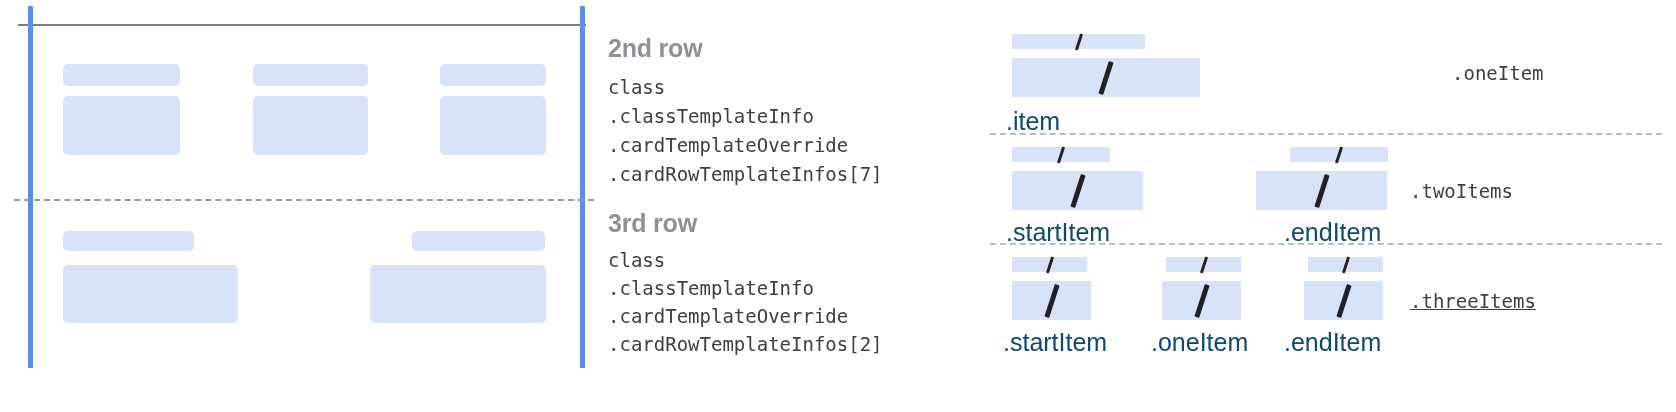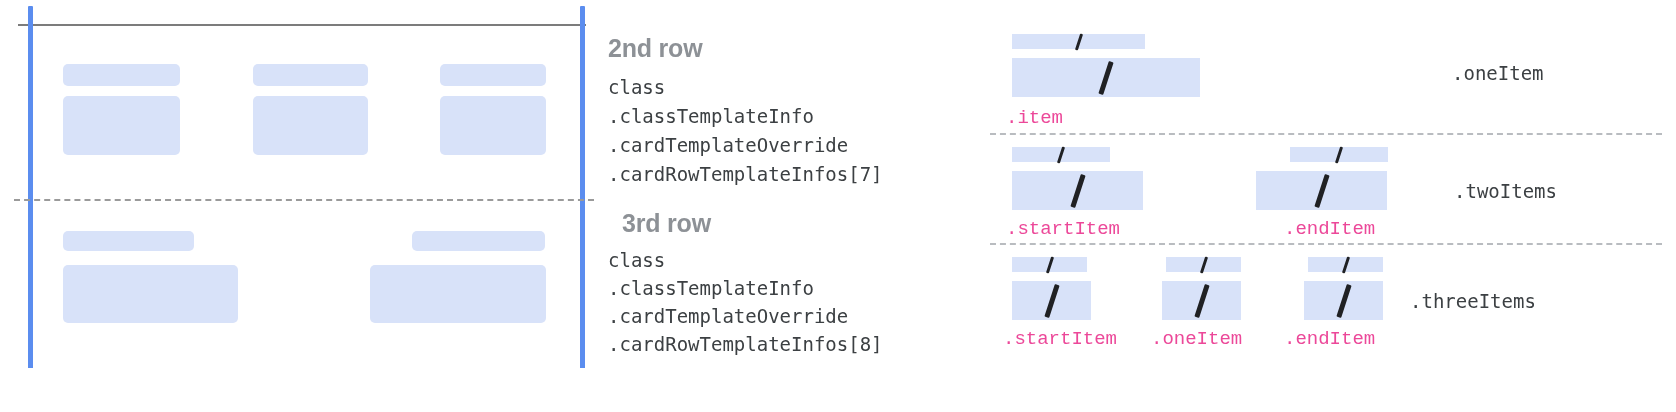--- a/index.html
+++ b/index.html
@@ -101,23 +101,23 @@
     transform: translate(-50%, -50%) rotate(18deg);
     width: 4px;
     background: #202124;
     border-radius: 1px;
   }
   .ibox.thin .slash { height: 17px; width: 3px; }
   .ibox.thick .slash { height: 34px; width: 5px; }
 
   .ilabel {
     position: absolute;
-    font-family: Liberation Mono, monospace;
-    font-size: 19px;
-    color: #ec4899;
+    font-family: Liberation Sans, sans-serif;
+    font-size: 25px;
+    color: #0c4a6e;
     white-space: pre;
   }
   .grouplabel {
     position: absolute;
     font-family: "DejaVu Sans Mono", "Liberation Mono", monospace;
     font-size: 19px;
     color: #3c4043;
     white-space: pre;
   }
 </style>
@@ -160,25 +160,25 @@
 
     <div>
       <div class="row-heading abs" style="left:4px; top:34px;">2nd row</div>
       <div class="mono-line abs" style="left:4px; top:73px;">class</div>
       <div class="mono-line abs" style="left:4px; top:102px;">.classTemplateInfo</div>
       <div class="mono-line abs" style="left:4px; top:131px;">.cardTemplateOverride</div>
       <div class="mono-line abs" style="left:4px; top:160px;">.cardRowTemplateInfos[7]</div>
     </div>
 
     <div>
-      <div class="row-heading abs" style="left:4px; top:209px;margin-left:14px;">3rd row</div>
+      <div class="row-heading abs" style="left:4px; top:209px;">3rd row</div>
       <div class="mono-line abs" style="left:4px; top:246px;">class</div>
       <div class="mono-line abs" style="left:4px; top:274px;">.classTemplateInfo</div>
       <div class="mono-line abs" style="left:4px; top:302px;">.cardTemplateOverride</div>
-      <div class="mono-line abs" style="left:4px; top:330px;">.cardRowTemplateInfos[8]</div>
+      <div class="mono-line abs" style="left:4px; top:330px;">.cardRowTemplateInfos[2]</div>
     </div>
   </div>
 
   <div class="itemarea">
 
     <div>
       <div class="ibox thin" style="left:28px; top:34px; width:133px; height:15px;">
         <span class="slash"></span>
       </div>
       <div class="ibox thick" style="left:28px; top:58px; width:188px; height:39px;">
@@ -200,21 +200,21 @@
       <div class="ilabel" style="left:22px; top:218px;">.startItem</div>
 
       <div class="ibox thin" style="left:306px; top:147px; width:98px;  height:15px;">
         <span class="slash"></span>
       </div>
       <div class="ibox thick" style="left:272px; top:171px; width:131px; height:39px;">
         <span class="slash"></span>
       </div>
       <div class="ilabel" style="left:300px; top:218px;">.endItem</div>
 
-      <div class="grouplabel" style="left:426px; top:180px;margin-left:44px;">.twoItems</div>
+      <div class="grouplabel" style="left:426px; top:180px;">.twoItems</div>
     </div>
 
     <div class="sep" style="top:243px;"></div>
 
     <div>
       <div class="ibox thin" style="left:28px; top:257px; width:75px; height:15px;">
         <span class="slash"></span>
       </div>
       <div class="ibox thick" style="left:28px; top:281px; width:79px; height:39px;">
         <span class="slash"></span>
@@ -230,17 +230,17 @@
       <div class="ilabel" style="left:167px; top:328px;">.oneItem</div>
 
       <div class="ibox thin" style="left:324px; top:257px; width:75px; height:15px;">
         <span class="slash"></span>
       </div>
       <div class="ibox thick" style="left:320px; top:281px; width:79px; height:39px;">
         <span class="slash"></span>
       </div>
       <div class="ilabel" style="left:300px; top:328px;">.endItem</div>
 
-      <div class="grouplabel" style="left:426px; top:290px;">.threeItems</div>
+      <div class="grouplabel" style="left:426px; top:290px;text-decoration:underline;">.threeItems</div>
     </div>
   </div>
 
 </div>
 
 </body></html>

